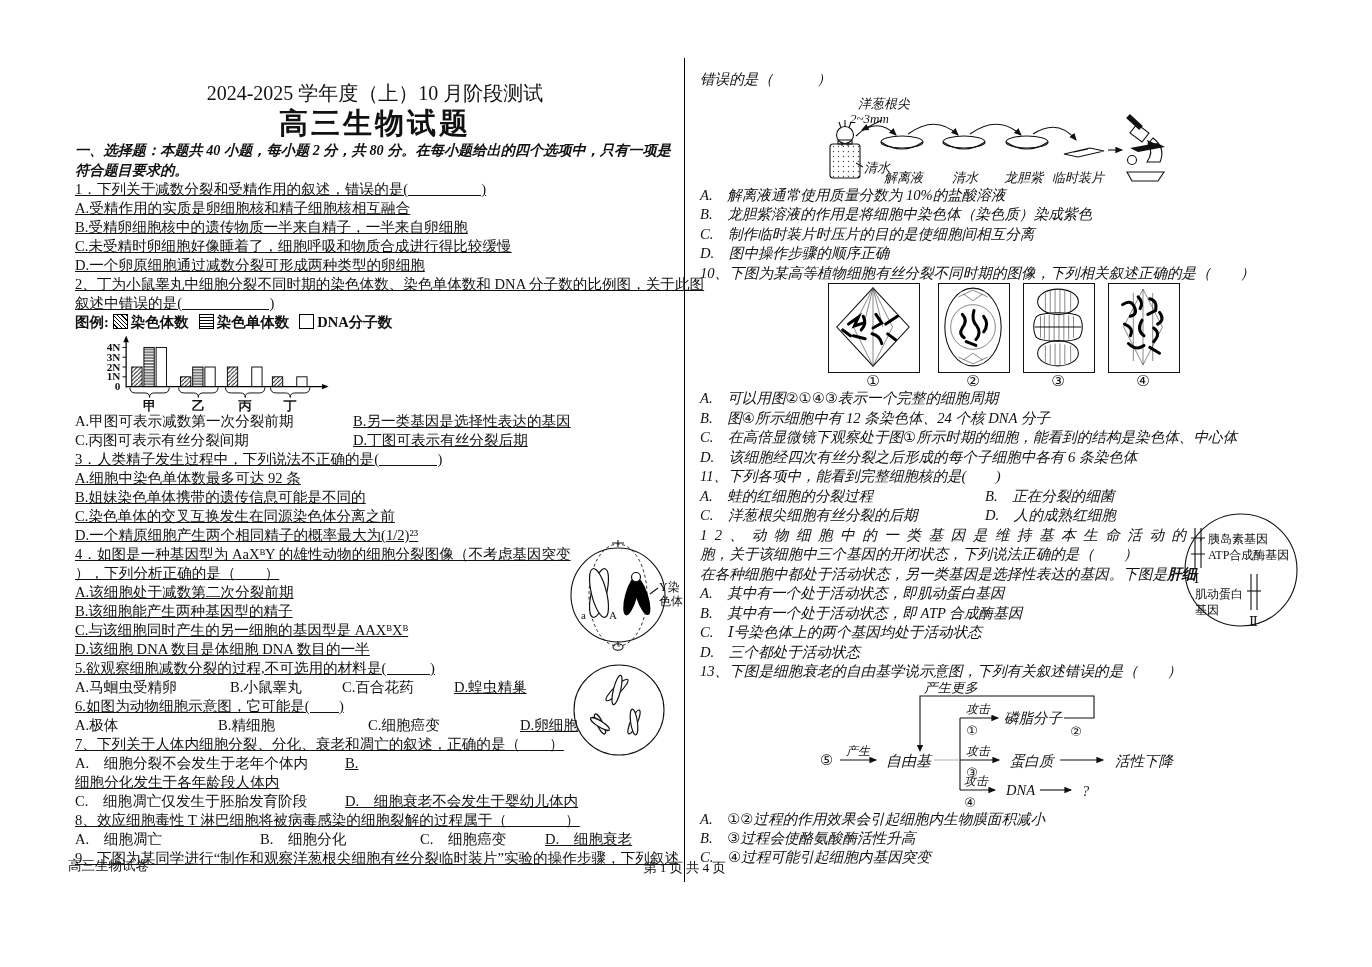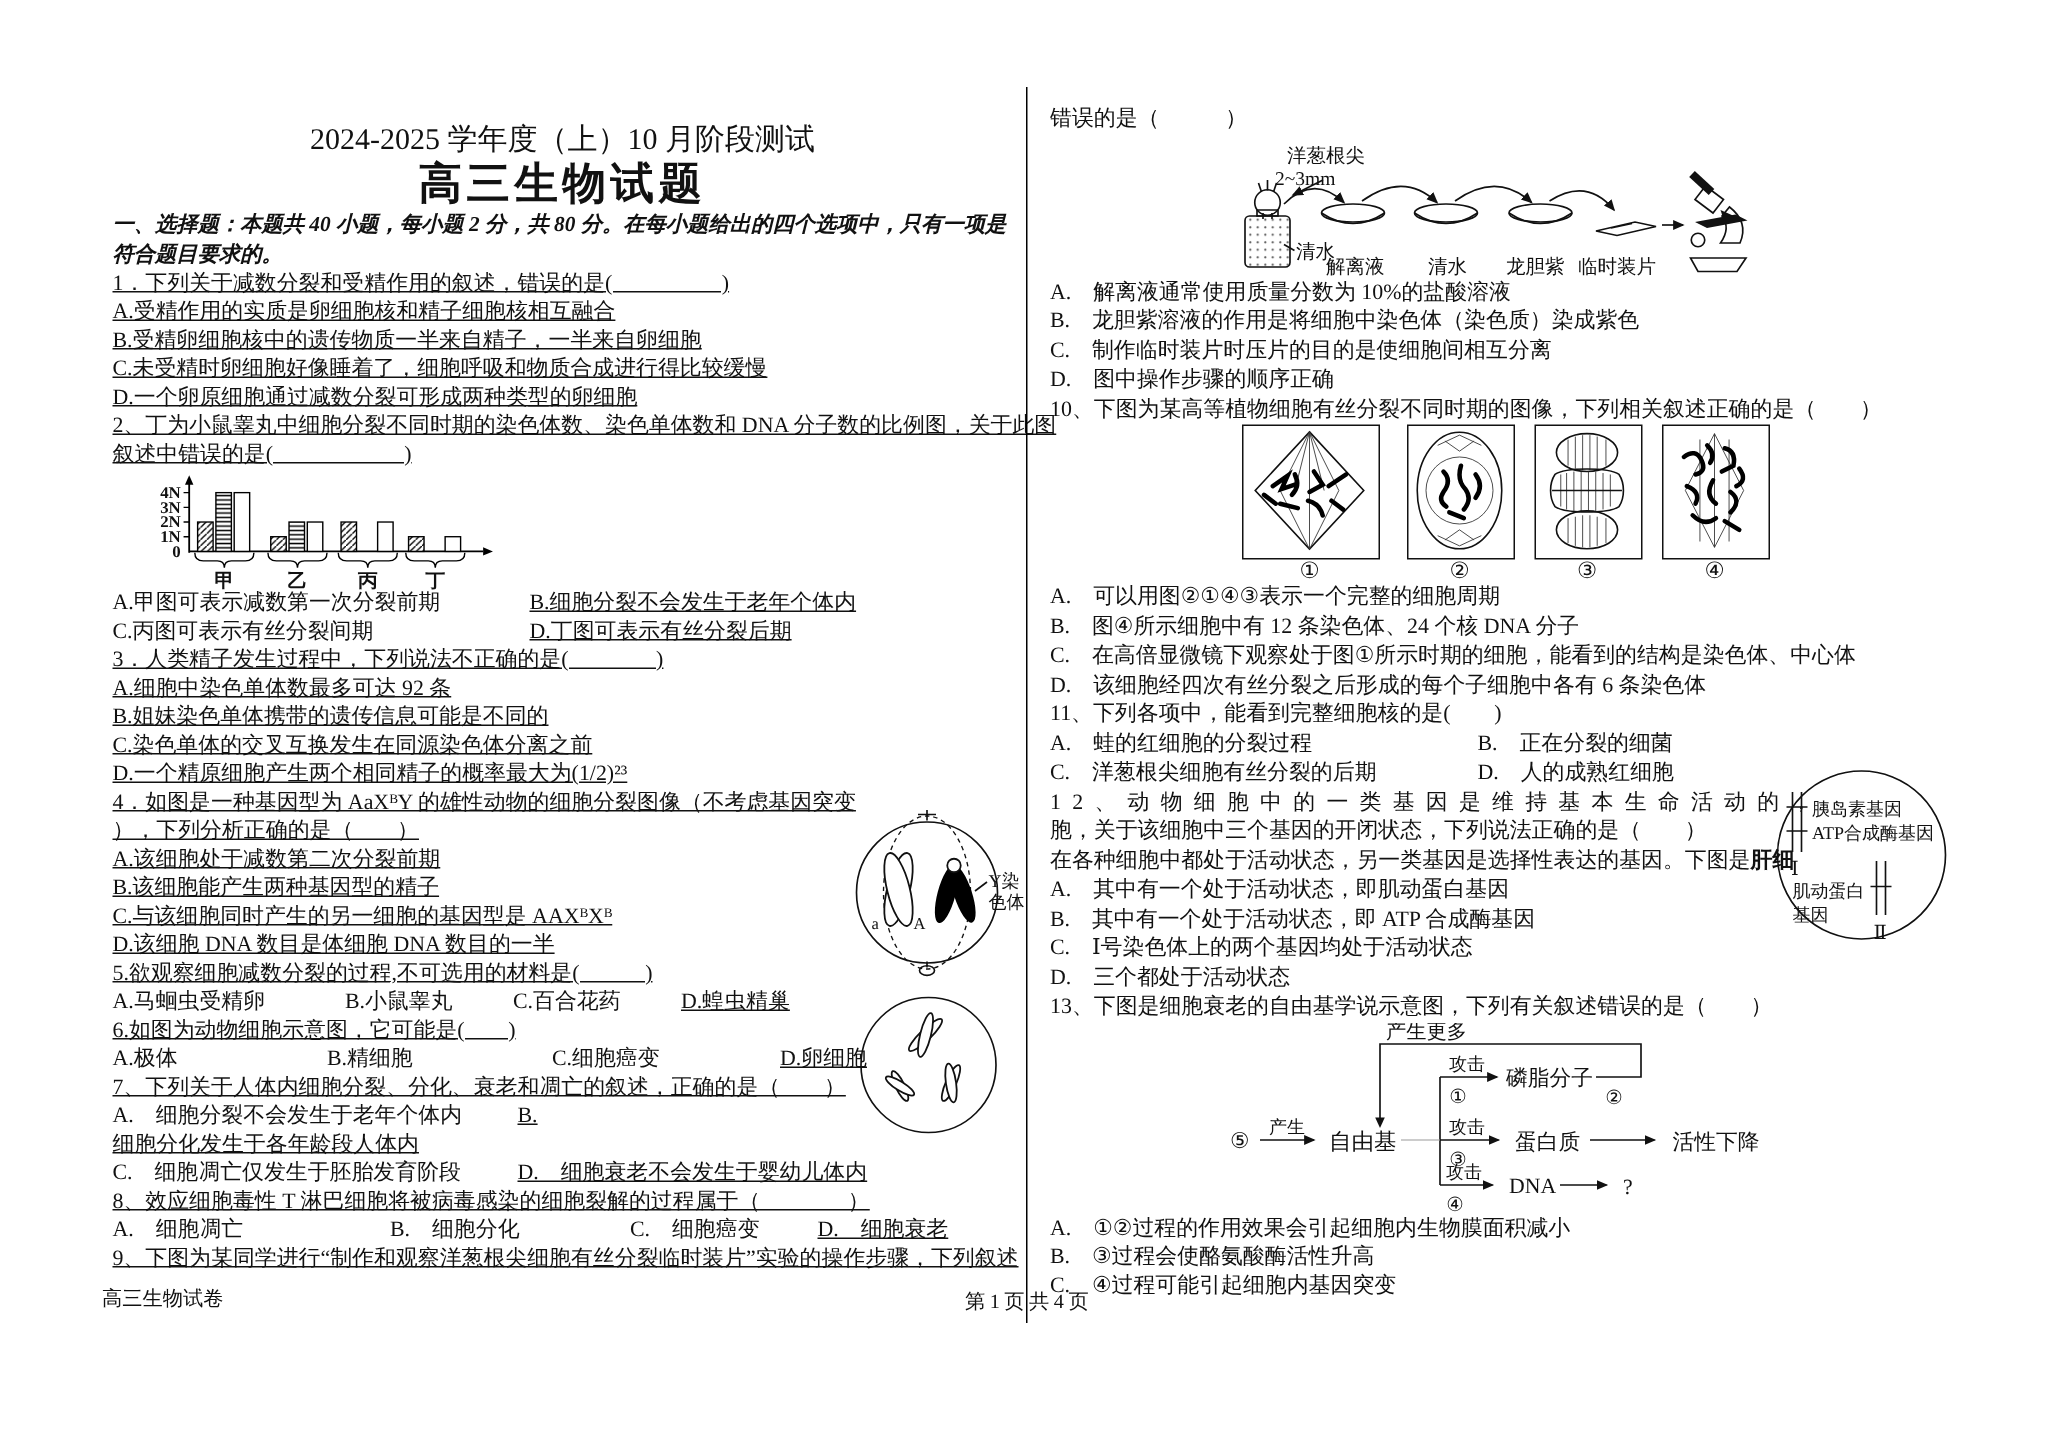--- a/index.html
+++ b/index.html
@@ -1,19 +1,19 @@
 <!DOCTYPE html>
 <html><head>
 <meta charset="utf-8">
 <style>
   html,body{margin:0;padding:0;background:#fff;}
   .page{position:relative;width:1372px;height:967px;background:#fff;color:#111;
         font-family:"Liberation Serif","DejaVu Serif","DejaVu Sans",serif;overflow:hidden;}
   .col-left{position:absolute;left:75px;top:80px;width:600px;}
-  .col-right{position:absolute;left:700px;top:70px;width:645px;}
+  .col-right{position:absolute;left:700px;top:70px;width:645px;font-style:italic;}
   .t1{font-size:20px;font-weight:normal;text-align:center;height:26px;line-height:26px;white-space:nowrap;}
   .t2{font-size:29px;font-weight:bold;text-align:center;height:34px;line-height:34px;letter-spacing:3px;}
   .ln{line-height:19px;font-size:14.6px;white-space:nowrap;text-decoration:underline;}
   .lnr{line-height:19.5px;font-size:14.6px;white-space:nowrap;}
   .ln3{line-height:19px;font-size:14.6px;white-space:nowrap;}
   .b{font-weight:bold;}
   .intro{line-height:20px;font-size:14.2px;font-weight:bold;white-space:nowrap;font-style:italic;}
   .iw{display:inline-block;}
   .wrapcap{max-width:500px;}
   .legend{height:19px;line-height:19px;font-weight:bold;font-size:14.5px;white-space:nowrap;}
@@ -57,20 +57,23 @@
 
     <div class="ln">1．下列关于减数分裂和受精作用的叙述，错误的是(　　　　　)</div>
     <div class="ln">A.受精作用的实质是卵细胞核和精子细胞核相互融合</div>
     <div class="ln">B.受精卵细胞核中的遗传物质一半来自精子，一半来自卵细胞</div>
     <div class="ln">C.未受精时卵细胞好像睡着了，细胞呼吸和物质合成进行得比较缓慢</div>
     <div class="ln">D.一个卵原细胞通过减数分裂可形成两种类型的卵细胞</div>
 
     <div class="ln">2、丁为小鼠睾丸中细胞分裂不同时期的染色体数、染色单体数和 DNA 分子数的比例图，关于此图</div>
     <div class="ln">叙述中错误的是(　　　　　　)</div>
 
+    <div class="legend">
+      <span>图例:</span><span class="sw sw-diag" style="margin-left:4px"></span><span>染色体数</span><span class="sw sw-hl"></span><span>染色单体数</span><span class="sw"></span><span>DNA分子数</span>
+    </div>
 
     <svg id="barchart" width="300" height="78" viewBox="0 0 320 86" preserveAspectRatio="none">
       <defs>
         <pattern id="p-diag" width="4.5" height="4.5" patternUnits="userSpaceOnUse">
           <rect width="4.5" height="4.5" fill="#fff"></rect>
           <path d="M-1,5.5 L5.5,-1" stroke="#000" stroke-width="1"></path>
         </pattern>
         <pattern id="p-hl" width="4" height="3.2" patternUnits="userSpaceOnUse">
           <rect width="4" height="3.2" fill="#fff"></rect>
           <line x1="0" y1="1" x2="4" y2="1" stroke="#000" stroke-width="1.1"></line>
@@ -102,21 +105,21 @@
         <path d="M50,59 Q50,65 56,65 L66,65 Q71,65 71,70 Q71,65 76,65 L86,65 Q92,65 92,59" fill="none" stroke="#000" stroke-width="1"></path>
         <text x="71" y="84" text-anchor="middle" class="cc">甲</text>
         <path d="M102,59 Q102,65 108,65 L118,65 Q123,65 123,70 Q123,65 128,65 L138,65 Q144,65 144,59" fill="none" stroke="#000" stroke-width="1"></path>
         <text x="123" y="84" text-anchor="middle" class="cc">乙</text>
         <path d="M152,59 Q152,65 158,65 L168,65 Q173,65 173,70 Q173,65 178,65 L188,65 Q194,65 194,59" fill="none" stroke="#000" stroke-width="1"></path>
         <text x="173" y="84" text-anchor="middle" class="cc">丙</text>
         <path d="M200,59 Q200,65 206,65 L216,65 Q221,65 221,70 Q221,65 226,65 L236,65 Q242,65 242,59" fill="none" stroke="#000" stroke-width="1"></path>
         <text x="221" y="84" text-anchor="middle" class="cc">丁</text>
       </svg>
 
-    <div class="ln"><span class="iw" style="width:278px">A.甲图可表示减数第一次分裂前期</span><span>B.细胞分裂不会发生于老年个体内</span></div>
+    <div class="ln"><span class="iw" style="width:278px">A.甲图可表示减数第一次分裂前期</span><span>B.另一类基因是选择性表达的基因</span></div>
     <div class="ln"><span class="iw" style="width:278px">C.丙图可表示有丝分裂间期</span><span>D.丁图可表示有丝分裂后期</span></div>
 
     <div class="ln">3．人类精子发生过程中，下列说法不正确的是(　　　　)</div>
     <div class="ln">A.细胞中染色单体数最多可达 92 条</div>
     <div class="ln">B.姐妹染色单体携带的遗传信息可能是不同的</div>
     <div class="ln">C.染色单体的交叉互换发生在同源染色体分离之前</div>
     <div class="ln">D.一个精原细胞产生两个相同精子的概率最大为(1/2)²³</div>
 
     <div class="ln wrapcap">4．如图是一种基因型为 AaXᴮY 的雄性动物的细胞分裂图像（不考虑基因突变</div>
     <div class="ln wrapcap">），下列分析正确的是（　　）</div>

